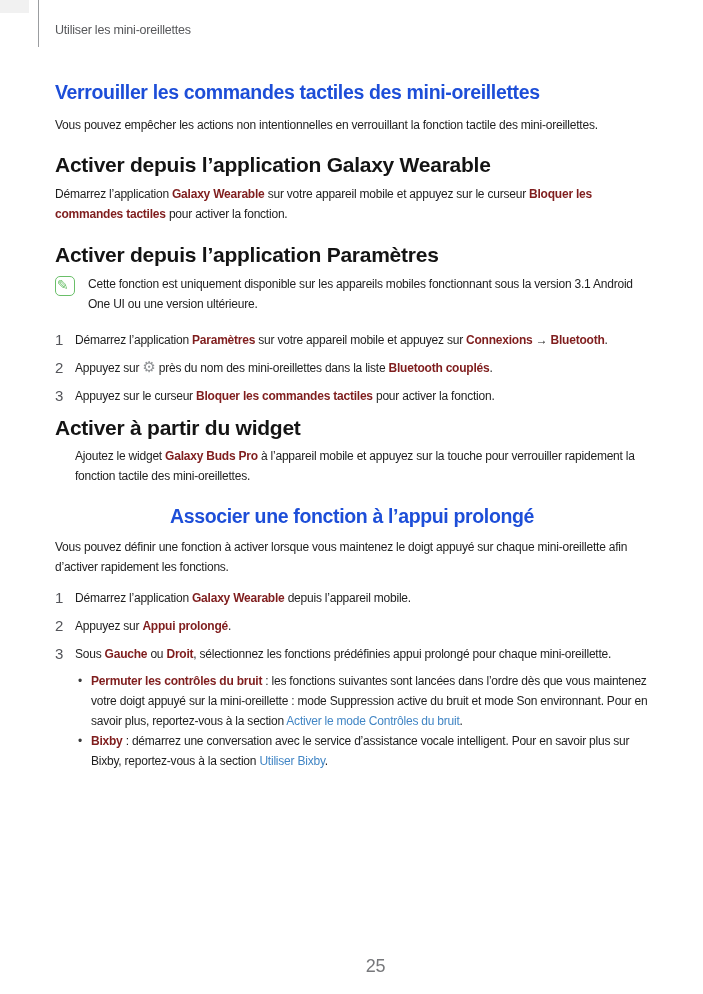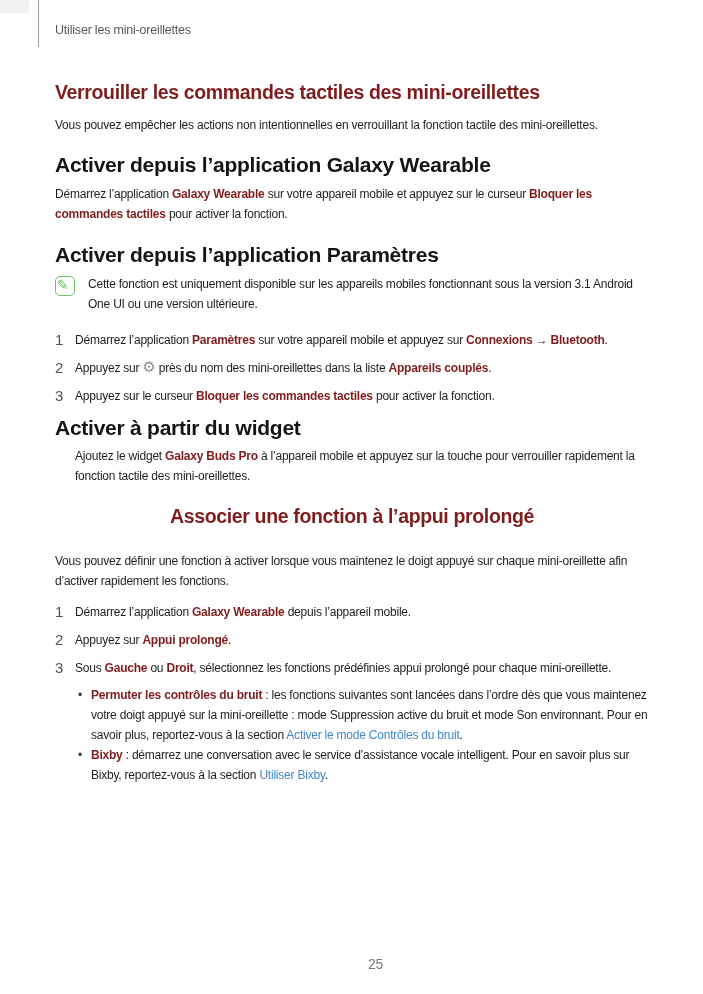--- a/index.html
+++ b/index.html
@@ -4,21 +4,21 @@
 <style>
   html,body{margin:0;padding:0;background:#ffffff;}
   .page{
     position:relative;width:703px;height:994px;background:#ffffff;overflow:hidden;
     font-family:"Liberation Sans","DejaVu Sans",sans-serif;color:#1e1e1e;
   }
   .corner-artifact{position:absolute;left:0;top:0;width:29px;height:13px;background:#f1f1f1;}
   .header-rule{position:absolute;left:38px;top:0;width:1px;height:47px;background:#9b9da0;}
   .running-header{position:absolute;left:55px;top:22px;font-size:12.5px;line-height:16px;color:#56575a;letter-spacing:-0.2px;}
   .content{position:absolute;left:55px;top:0;width:594px;}
-  h1{font-size:19.5px;line-height:24px;font-weight:700;color:#7f1d1d;margin:0;letter-spacing:-0.35px;}
+  h1{font-size:19.5px;line-height:24px;font-weight:700;color:#1d4ed8;margin:0;letter-spacing:-0.35px;}
   h2{font-size:21px;line-height:20px;font-weight:700;color:#141414;margin:0;letter-spacing:-0.25px;}
   p{margin:0;}
   p,.li-text,.note-text{font-size:12px;line-height:20px;letter-spacing:-0.22px;color:#1e1e1e;}
   .b{font-weight:700;color:#7f1d1d;}
   .link{color:#4286c5;cursor:pointer;}
   #h1-lock{margin-top:80px;}
   #p-lock{margin-top:11px;}
   #h2-wearable{margin-top:20px;}
   #p-wearable{margin-top:9px;}
   #h2-settings{margin-top:21px;}
@@ -28,27 +28,27 @@
   .list{margin-top:16px;}
   .li{display:flex;margin-top:8px;}
   .li:first-child{margin-top:0;}
   .num{flex:0 0 20px;font-size:15px;line-height:19px;color:#54555a;}
   .li-text{flex:1 1 auto;}
   .inline-icon{display:inline-block;}
   .gear-icon::before{content:"\2699";font-family:"DejaVu Sans",sans-serif;color:#8f9295;font-size:15px;line-height:12px;}
   #h2-widget{margin-top:12px;}
   #p-widget{margin-top:8px;margin-left:20px;}
   #h1-longpress{margin-top:18px;text-align:center;}
-  #p-longpress{margin-top:23px;}
+  #p-longpress{margin-top:9px;}
   #list2{margin-top:11px;}
   .bullets{margin-top:7px;}
   .bullet{display:flex;}
   .bullet-marker{flex:0 0 16px;font-size:12px;line-height:20px;color:#3a3a3a;padding-left:3px;box-sizing:border-box;}
   .bullet-text{flex:1 1 auto;}
-  .footer-page-number{position:absolute;left:0;right:0;top:956px;text-align:center;font-size:14px;color:#77787b;letter-spacing:-0.2px;margin-left:48px;}
+  .footer-page-number{position:absolute;left:0;right:0;top:956px;text-align:center;font-size:18px;color:#77787b;letter-spacing:-0.2px;margin-left:48px;}
 </style>
 </head>
 <body>
 
 <div class="page">
 
   <div class="corner-artifact"></div>
   <div class="header-rule"></div>
   <div class="running-header">Utiliser les mini-oreillettes</div>
 
@@ -67,21 +67,21 @@
       <span class="note-text">Cette fonction est uniquement disponible sur les appareils mobiles fonctionnant sous la version 3.1 Android One UI ou une version ultérieure.</span>
     </div>
 
     <div class="list" id="list1">
       <div class="li">
         <span class="num">1</span>
         <span class="li-text"><span>Démarrez l’application </span><span class="b">Paramètres</span><span> sur votre appareil mobile et appuyez sur </span><span class="b">Connexions</span><span> → </span><span class="b">Bluetooth</span><span>.</span></span>
       </div>
       <div class="li">
         <span class="num">2</span>
-        <span class="li-text"><span>Appuyez sur </span><span class="inline-icon gear-icon"></span><span> près du nom des mini-oreillettes dans la liste </span><span class="b">Appareils couplés</span><span>.</span></span>
+        <span class="li-text"><span>Appuyez sur </span><span class="inline-icon gear-icon"></span><span> près du nom des mini-oreillettes dans la liste </span><span class="b">Bluetooth couplés</span><span>.</span></span>
       </div>
       <div class="li">
         <span class="num">3</span>
         <span class="li-text"><span>Appuyez sur le curseur </span><span class="b">Bloquer les commandes tactiles</span><span> pour activer la fonction.</span></span>
       </div>
     </div>
 
     <h2 id="h2-widget">Activer à partir du widget</h2>
     <p id="p-widget"><span>Ajoutez le widget </span><span class="b">Galaxy Buds Pro</span><span> à l’appareil mobile et appuyez sur la touche pour verrouiller rapidement la fonction tactile des mini-oreillettes.</span></p>
 

